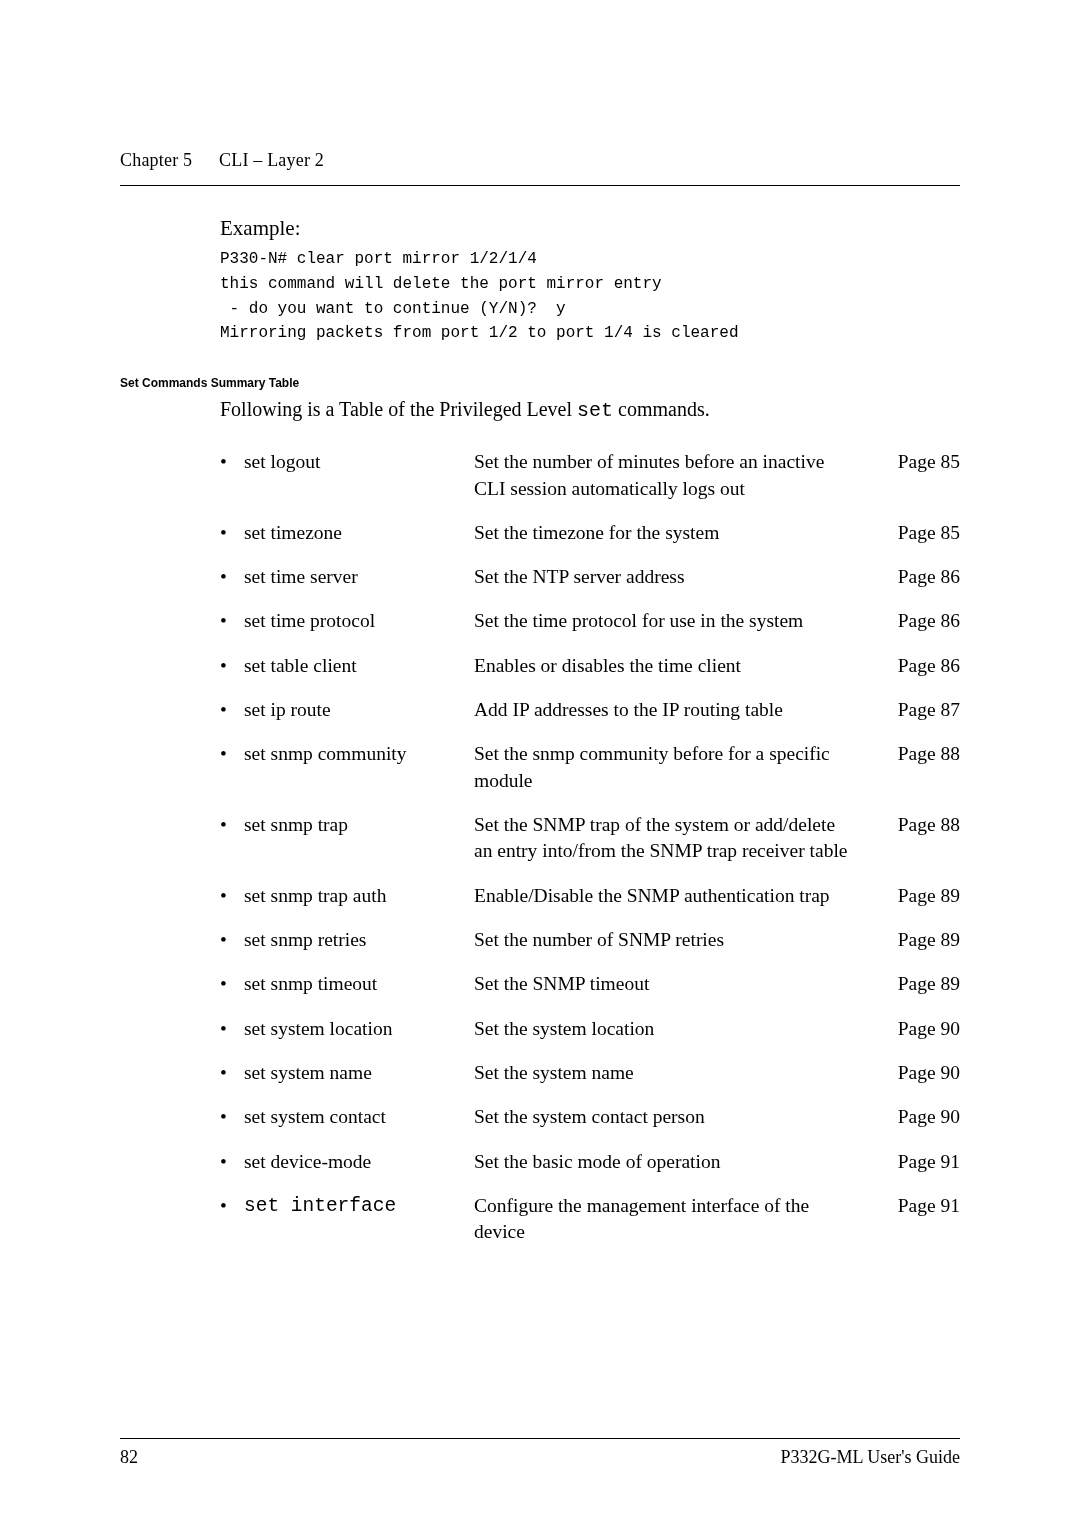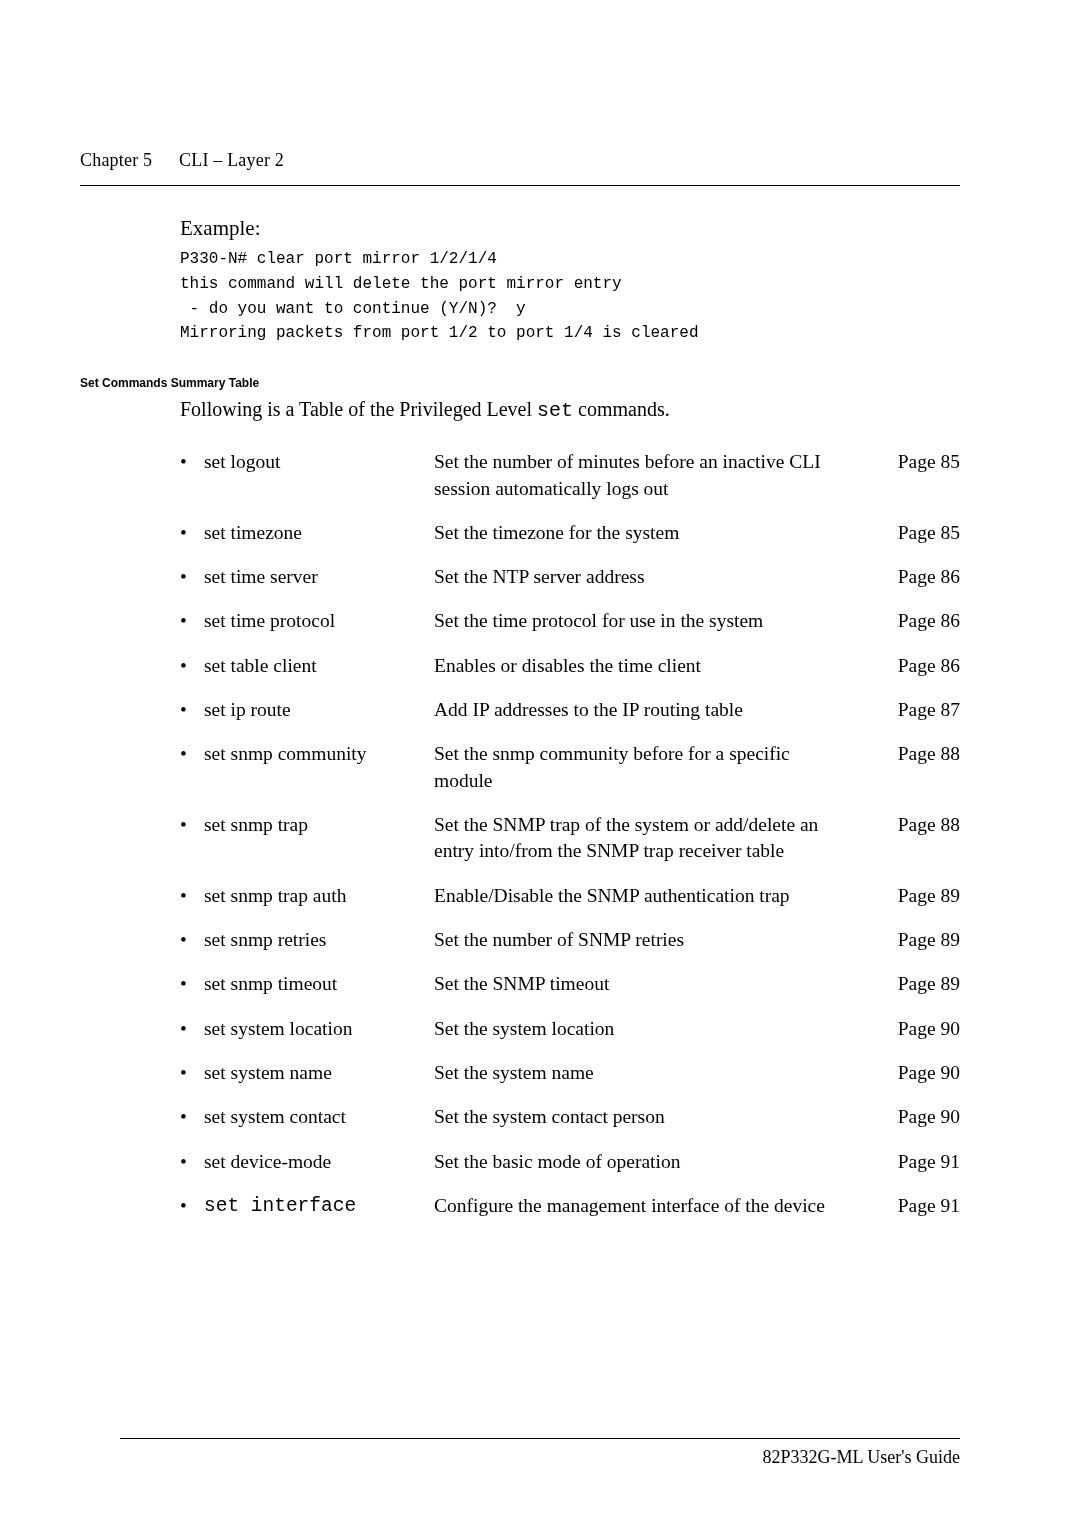--- a/index.html
+++ b/index.html
@@ -6,21 +6,21 @@
     margin: 0;
     padding: 0;
     font-family: "Palatino Linotype", "Book Antiqua", Palatino, Georgia, serif;
     color: #000;
     background: #fff;
     width: 1080px;
     height: 1528px;
     box-sizing: border-box;
   }
   .page {
-    padding: 150px 120px 0 80px;
+    padding: 150px 120px 0 120px;
     box-sizing: border-box;
     height: 100%;
     position: relative;
   }
   .running-head {
     font-size: 18px;
     letter-spacing: 0.2px;
     margin-bottom: 14px;
   }
   .running-head .chap { margin-right: 22px; }
@@ -74,21 +74,21 @@
     left: 120px;
     right: 120px;
   }
   .hr-bottom {
     border: 0;
     border-top: 1px solid #000;
     margin: 0 0 8px 0;
   }
   .footer-row {
     display: flex;
-    justify-content: flex-end;
+    justify-content: space-between;
     font-size: 18px;
   }
 </style>
 </head>
 <body>
 
 <div class="page">
   <div class="running-head">
     <span class="chap">Chapter 5</span>
     <span>CLI – Layer 2</span>

